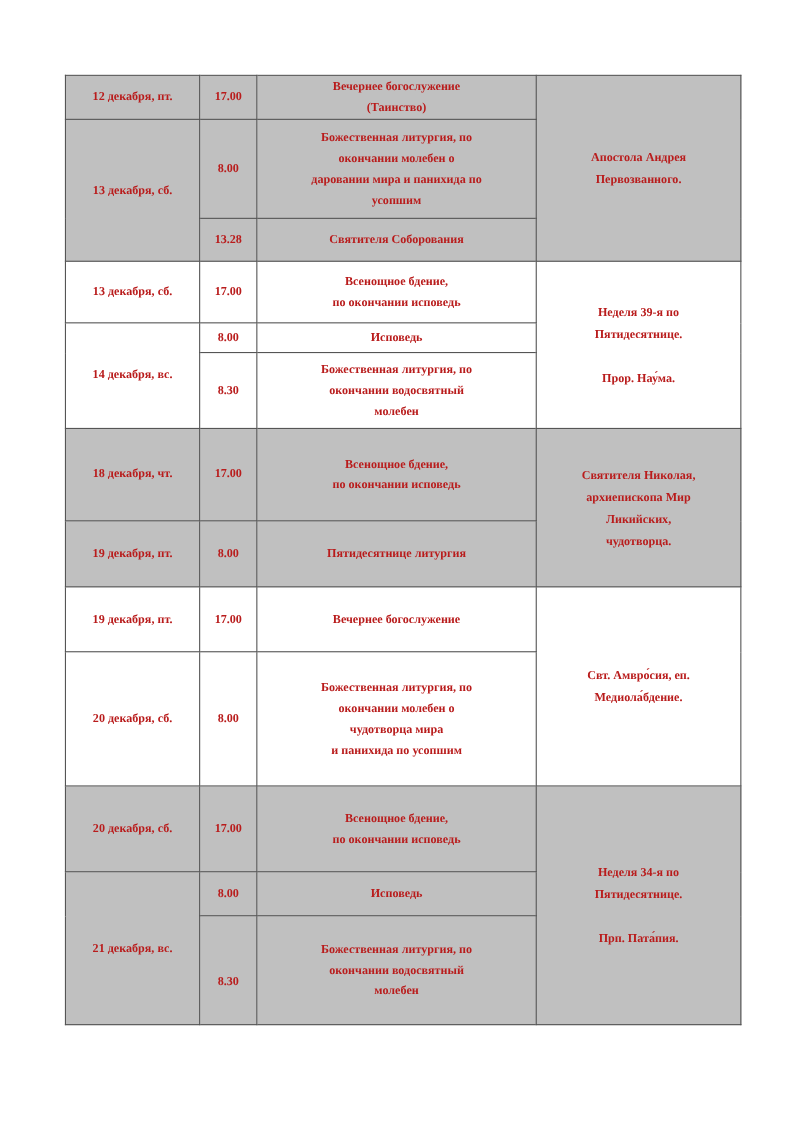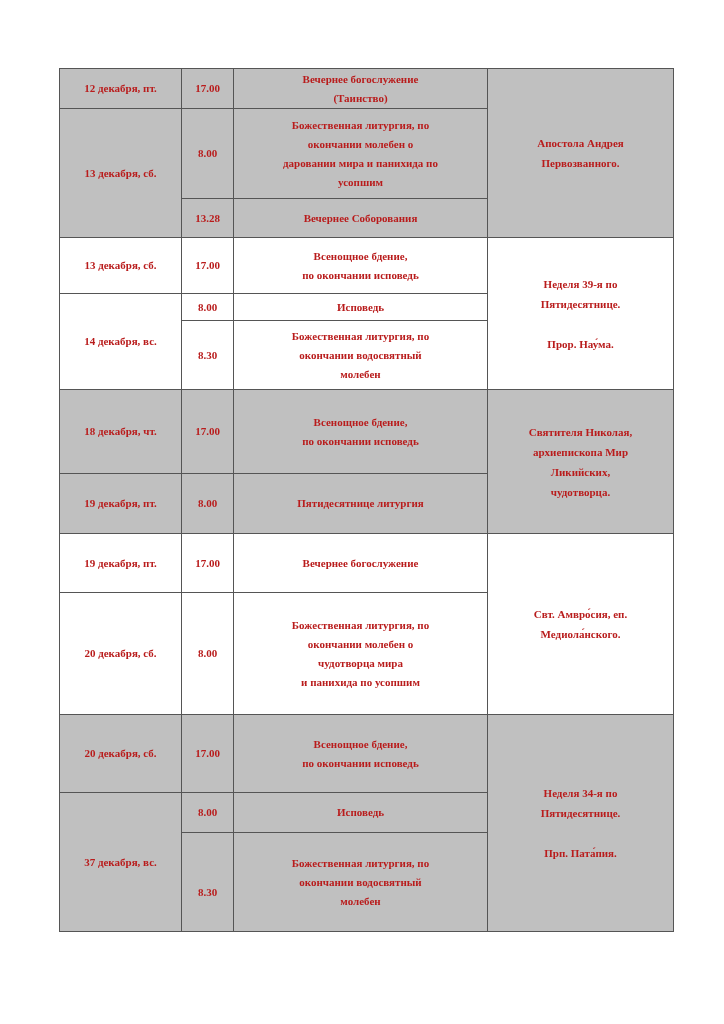--- a/index.html
+++ b/index.html
@@ -56,21 +56,21 @@
       <td>
           <div>Божественная литургия, по</div>
           <div>окончании  молебен о</div>
           <div>даровании мира и панихида по</div>
           <div>усопшим</div>
         </td>
     </tr>
     <tr class="g" style="height:39px">
       <td>13.28</td>
       <td>
-          <div>Вечернее Соборования</div>
+          <div>Святителя Соборования</div>
         </td>
     </tr>
 
     <tr class="w" style="height:56px">
       <td class="date">13 декабря, сб.</td>
       <td>17.00</td>
       <td>
           <div>Всенощное бдение,</div>
           <div>по окончании исповедь</div>
         </td>
@@ -120,21 +120,21 @@
     </tr>
 
     <tr class="w" style="height:59px">
       <td class="date">19 декабря, пт.</td>
       <td>17.00</td>
       <td>
           <div>Вечернее богослужение</div>
         </td>
       <td rowspan="2" class="feast">
           <div>Свт. Амвро́сия, еп.</div>
-          <div>Медиола́нского.</div>
+          <div>Медиола́бдение.</div>
         </td>
     </tr>
     <tr class="w" style="height:122px">
       <td class="date">20 декабря, сб.</td>
       <td>8.00</td>
       <td>
           <div>Божественная литургия, по</div>
           <div>окончании  молебен о</div>
           <div>чудотворца мира</div>
           <div>и панихида по усопшим</div>
@@ -149,21 +149,21 @@
           <div>по окончании исповедь</div>
         </td>
       <td rowspan="3" class="feast">
           <div>Неделя 34-я по</div>
           <div>Пятидесятнице.</div>
           <div>&nbsp;</div>
           <div>Прп. Пата́пия.</div>
         </td>
     </tr>
     <tr class="g" style="height:40px">
-      <td rowspan="2" class="date">37 декабря, вс.</td>
+      <td rowspan="2" class="date">21 декабря, вс.</td>
       <td>8.00</td>
       <td>
           <div>Исповедь</div>
         </td>
     </tr>
     <tr class="g" style="height:99px">
       <td style="padding-top:20px">8.30</td>
       <td>
           <div>Божественная литургия, по</div>
           <div>окончании водосвятный</div>

